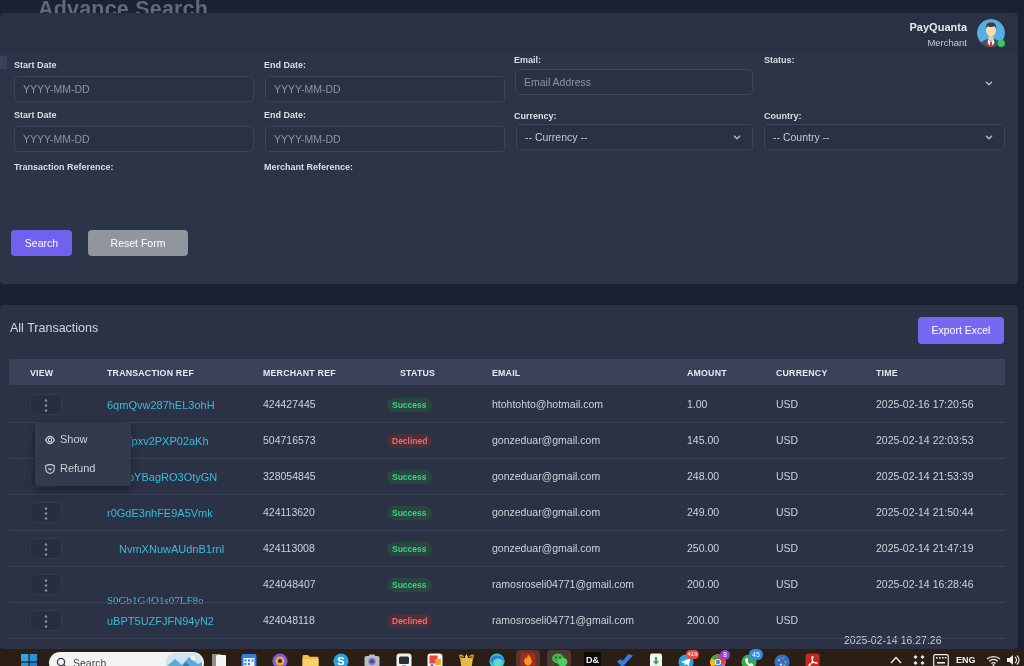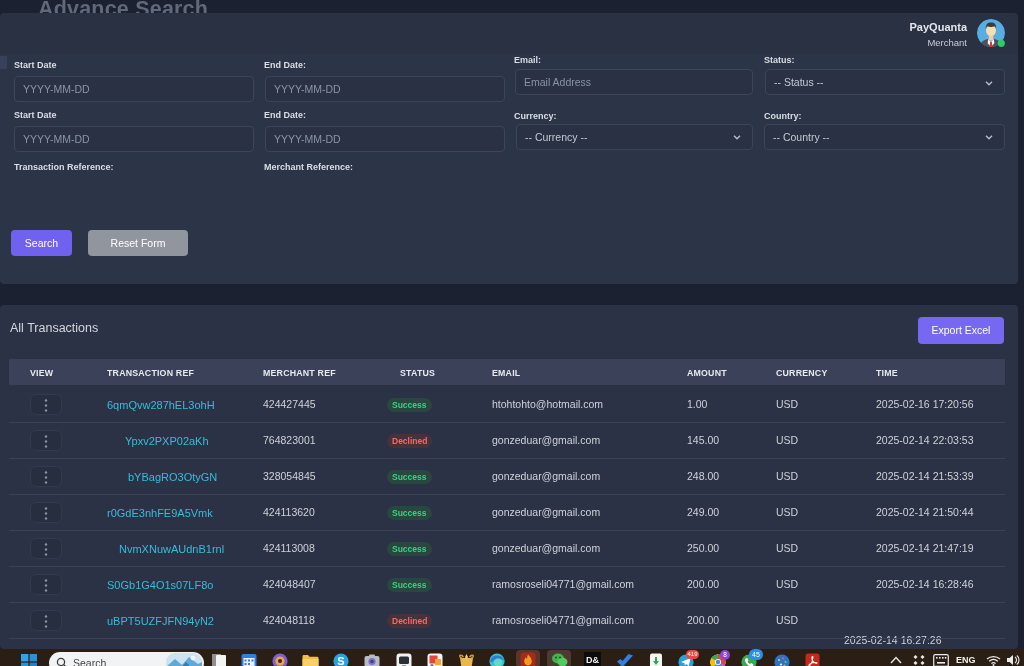--- a/index.html
+++ b/index.html
@@ -72,21 +72,20 @@
   <div class="abs" id="formcard"></div>
   <div class="abs" style="left:0; top:56px; width:7px; height:13px; background:#39415a; z-index:3;"></div>
 
   <div class="abs label" style="left:14px; top:60px; z-index:3;">Start Date</div>
   <div class="abs input" style="left:14px; top:76px; width:240px; z-index:3;">YYYY-MM-DD</div>
   <div class="abs label" style="left:264px; top:60px; z-index:3;">End Date:</div>
   <div class="abs input" style="left:265px; top:76px; width:240px; z-index:3;">YYYY-MM-DD</div>
   <div class="abs label" style="left:514px; top:55px; z-index:3;">Email:</div>
   <div class="abs input" style="left:515px; top:69px; width:238px; z-index:3;">Email Address</div>
   <div class="abs label" style="left:764px; top:55px; z-index:3;">Status:</div>
-  <div class="abs sel" style="left:765px; top:69px; width:240px; z-index:3;">-- Status --</div>
   <svg class="abs" style="left:985px; top:81px; z-index:3;" width="8" height="5" viewBox="0 0 8 5">
       <path d="M1 0.8 L4 3.8 L7 0.8" stroke="#b7bdc9" stroke-width="1.4" fill="none"></path>
     </svg>
 
   <div class="abs label" style="left:14px; top:110px; z-index:3;">Start Date</div>
   <div class="abs input" style="left:14px; top:126px; width:240px; z-index:3;">YYYY-MM-DD</div>
   <div class="abs label" style="left:264px; top:110px; z-index:3;">End Date:</div>
   <div class="abs input" style="left:265px; top:126px; width:240px; z-index:3;">YYYY-MM-DD</div>
   <div class="abs label" style="left:514px; top:111px; z-index:3;">Currency:</div>
   <div class="abs sel" style="left:516px; top:124px; width:237px; z-index:3;">-- Currency --</div>
@@ -138,21 +137,21 @@
     <div class="abs rowline" style="top:117px;"></div>
     <div class="row" style="top:117px;">
       <div class="abs dots-btn" style="left:30px; top:8px;">
           <svg style="display:block;margin:3px auto 0;" width="4" height="15" viewBox="0 0 4 15">
             <circle cx="2" cy="2.5" r="1.2" fill="#8a92a2"></circle>
             <circle cx="2" cy="7.5" r="1.2" fill="#8a92a2"></circle>
             <circle cx="2" cy="12.5" r="1.2" fill="#8a92a2"></circle>
           </svg>
         </div>
       <div class="abs td link" style="left:125px; top:13px;">Ypxv2PXP02aKh</div>
-      <div class="abs td" style="left:263px; top:12px;">764823001</div>
+      <div class="abs td" style="left:263px; top:12px;">504716573</div>
       <div class="abs badge b-declined" style="left:387px; top:12px;">Declined</div>
       <div class="abs td" style="left:492px; top:12px;">gonzeduar@gmail.com</div>
       <div class="abs td" style="left:687px; top:12px;">145.00</div>
       <div class="abs td" style="left:776px; top:12px;">USD</div>
       <div class="abs td" style="left:876px; top:12px;">2025-02-14 22:03:53</div>
     </div>
     <div class="abs rowline" style="top:153px;"></div>
     <div class="row" style="top:153px;">
       <div class="abs dots-btn" style="left:30px; top:8px;">
           <svg style="display:block;margin:3px auto 0;" width="4" height="15" viewBox="0 0 4 15">
@@ -205,21 +204,21 @@
     </div>
     <div class="abs rowline" style="top:261px;"></div>
     <div class="row" style="top:261px;">
       <div class="abs dots-btn" style="left:30px; top:8px;">
           <svg style="display:block;margin:3px auto 0;" width="4" height="15" viewBox="0 0 4 15">
             <circle cx="2" cy="2.5" r="1.2" fill="#8a92a2"></circle>
             <circle cx="2" cy="7.5" r="1.2" fill="#8a92a2"></circle>
             <circle cx="2" cy="12.5" r="1.2" fill="#8a92a2"></circle>
           </svg>
         </div>
-      <div class="abs td link" style="left:107px; top:13px;">S0Gb1G4O1s07LF8o</div>
+      <div class="abs td link" style="left:107px; top:28px;font-family:Liberation Serif, serif;">S0Gb1G4O1s07LF8o</div>
       <div class="abs td" style="left:263px; top:12px;">424048407</div>
       <div class="abs badge b-success" style="left:387px; top:12px;">Success</div>
       <div class="abs td" style="left:492px; top:12px;">ramosroseli04771@gmail.com</div>
       <div class="abs td" style="left:687px; top:12px;">200.00</div>
       <div class="abs td" style="left:776px; top:12px;">USD</div>
       <div class="abs td" style="left:876px; top:12px;">2025-02-14 16:28:46</div>
     </div>
     <div class="abs rowline" style="top:297px;"></div>
     <div class="row" style="top:297px;">
       <div class="abs dots-btn" style="left:30px; top:8px;">
@@ -233,20 +232,32 @@
       <div class="abs td" style="left:263px; top:12px;">424048118</div>
       <div class="abs badge b-declined" style="left:387px; top:12px;">Declined</div>
       <div class="abs td" style="left:492px; top:12px;">ramosroseli04771@gmail.com</div>
       <div class="abs td" style="left:687px; top:12px;">200.00</div>
       <div class="abs td" style="left:776px; top:12px;">USD</div>
       <div class="abs td" style="left:844px; top:12px;margin-top:20px;">2025-02-14 16:27:26</div>
     </div>
     <div class="abs rowline" style="top:333px;"></div>
   </div>
 
+  <div class="abs" id="dropdown">
+    <svg class="abs" style="left:10px; top:13px;" width="10" height="10" viewBox="0 0 10 10">
+      <path d="M0.6 5 C2 2.4 3.4 1.4 5 1.4 C6.6 1.4 8 2.4 9.4 5 C8 7.6 6.6 8.6 5 8.6 C3.4 8.6 2 7.6 0.6 5 Z" fill="none" stroke="#ccd0d8" stroke-width="1.1"></path>
+      <circle cx="5" cy="5" r="1.7" fill="none" stroke="#ccd0d8" stroke-width="1.1"></circle>
+    </svg>
+    <div class="abs dd-item" style="left:25px; top:11px;">Show</div>
+    <svg class="abs" style="left:10px; top:41.5px;" width="10" height="10" viewBox="0 0 10 10">
+      <path d="M0.8 1.6 C2.2 0.9 3.5 0.6 5 0.6 C6.5 0.6 7.8 0.9 9.2 1.6 L9.2 5 C9.2 7.4 7.4 9 5 9.4 C2.6 9 0.8 7.4 0.8 5 Z" fill="none" stroke="#ccd0d8" stroke-width="1.1"></path>
+      <path d="M3.4 4.4 L5 6 L6.6 4.4" fill="none" stroke="#ccd0d8" stroke-width="1.1"></path>
+    </svg>
+    <div class="abs dd-item" style="left:25px; top:40px;">Refund</div>
+  </div>
 
   <div class="abs" id="taskbar">
 
     <svg class="abs" style="left:21px; top:5px;" width="16" height="16" viewBox="0 0 16 16">
       <rect x="0" y="0" width="7.4" height="7.4" fill="#33a3e8"></rect>
       <rect x="8.6" y="0" width="7.4" height="7.4" fill="#2792d8"></rect>
       <rect x="0" y="8.6" width="7.4" height="7.4" fill="#2792d8"></rect>
       <rect x="8.6" y="8.6" width="7.4" height="7.4" fill="#1f83c8"></rect>
     </svg>
 

